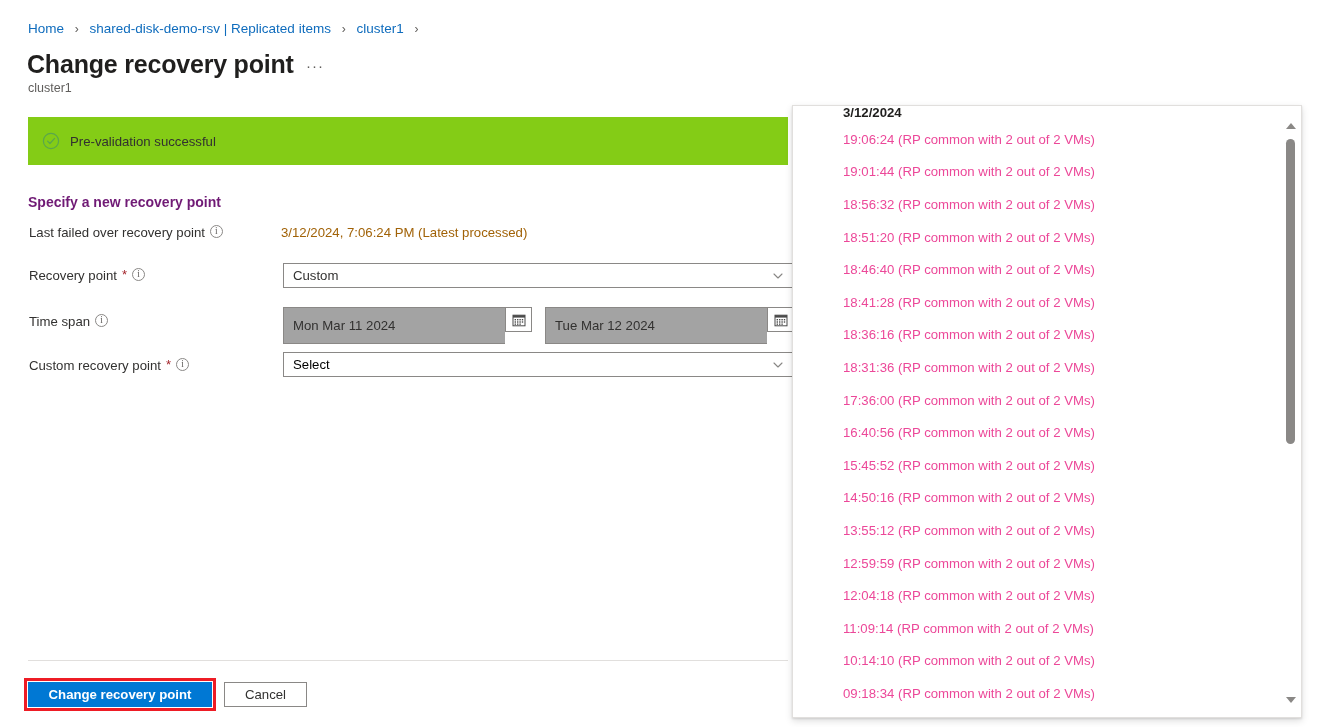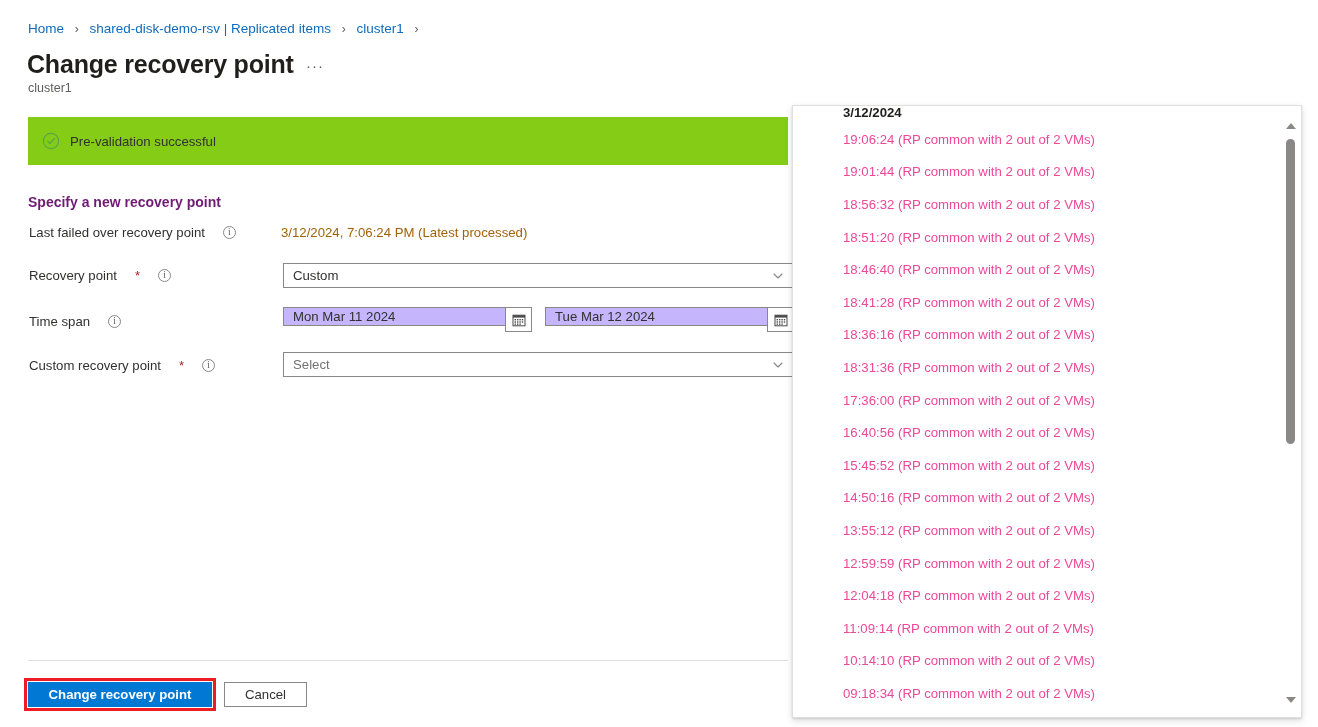--- a/index.html
+++ b/index.html
@@ -54,21 +54,21 @@
   
   .section-head {
     position: absolute; left: 28px; top: 194px;
     font-size: 14px; font-weight: 600; color: #701a75;
   }
 
   
   .form-label {
     position: absolute; left: 29px;
     font-size: 13.2px; color: #323130;
-    display: flex; align-items: center; gap: 18px;
+    display: flex; gap: 5px;
     white-space: nowrap;
   }
   .req-star { color: #a4262c; font-size: 13px; line-height: 1; }
   .info-ico {
     width: 13px; height: 13px; border-radius: 50%;
     border: 1px solid #8a8886; color: #605e5c;
     font-size: 9.5px; line-height: 11px; text-align: center;
     font-style: normal; font-family: "Liberation Serif", serif;
     display: inline-block; cursor: pointer; flex: 0 0 auto;
   }
@@ -83,28 +83,28 @@
     height: 25px;
     border: 1px solid #8a8886;
     background: #fff;
     display: flex; align-items: center;
     padding: 0 8px 0 9px;
     font-size: 13.2px; color: #323130;
     cursor: pointer;
     gap: 12px;
   }
   .combo .val { flex: 1 1 auto; overflow: hidden; white-space: nowrap; }
-  .combo .val.placeholder { color: #737373; }
+  .combo .val.placeholder { color: #000000; }
   .chev { width: 12px; height: 12px; flex: 0 0 auto; opacity: .75; }
 
   .datewrap { position: absolute; height: 25px; display: flex; }
   .dateinput {
-    flex: 1 1 auto; height: 19px;
+    flex: 1 1 auto; height: 37px;
     border: 1px solid #8a8886; border-right: none;
-    background: #c4b5fd;
+    background: #a3a3a3;
     display: flex; align-items: center; padding-left: 9px;
     font-size: 13.2px; color: #323130;
   }
   .datebtn {
     width: 27px; height: 25px;
     border: 1px solid #8a8886;
     background: #fff;
     display: flex; align-items: center; justify-content: center;
     cursor: pointer;
   }

